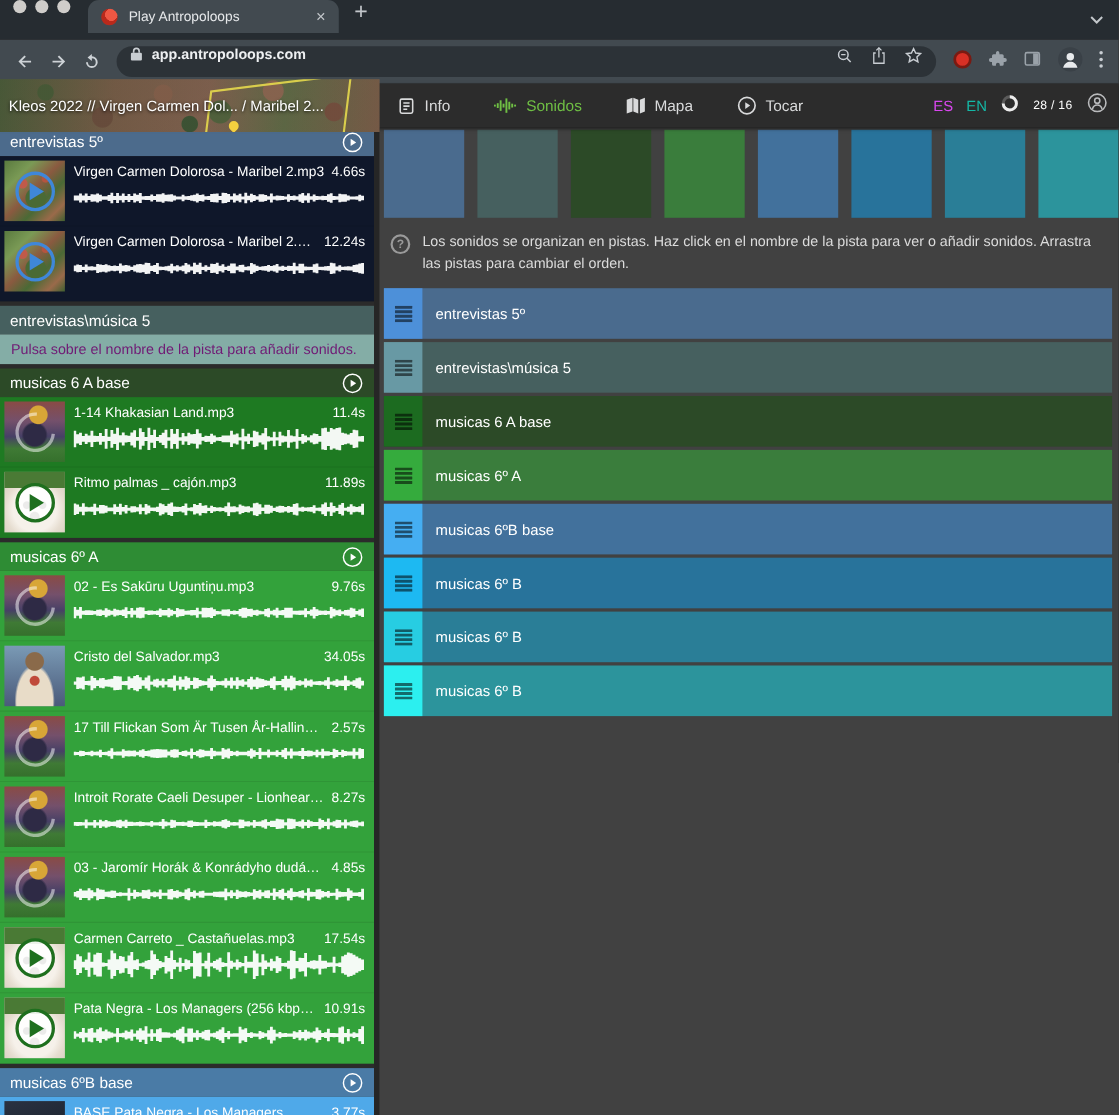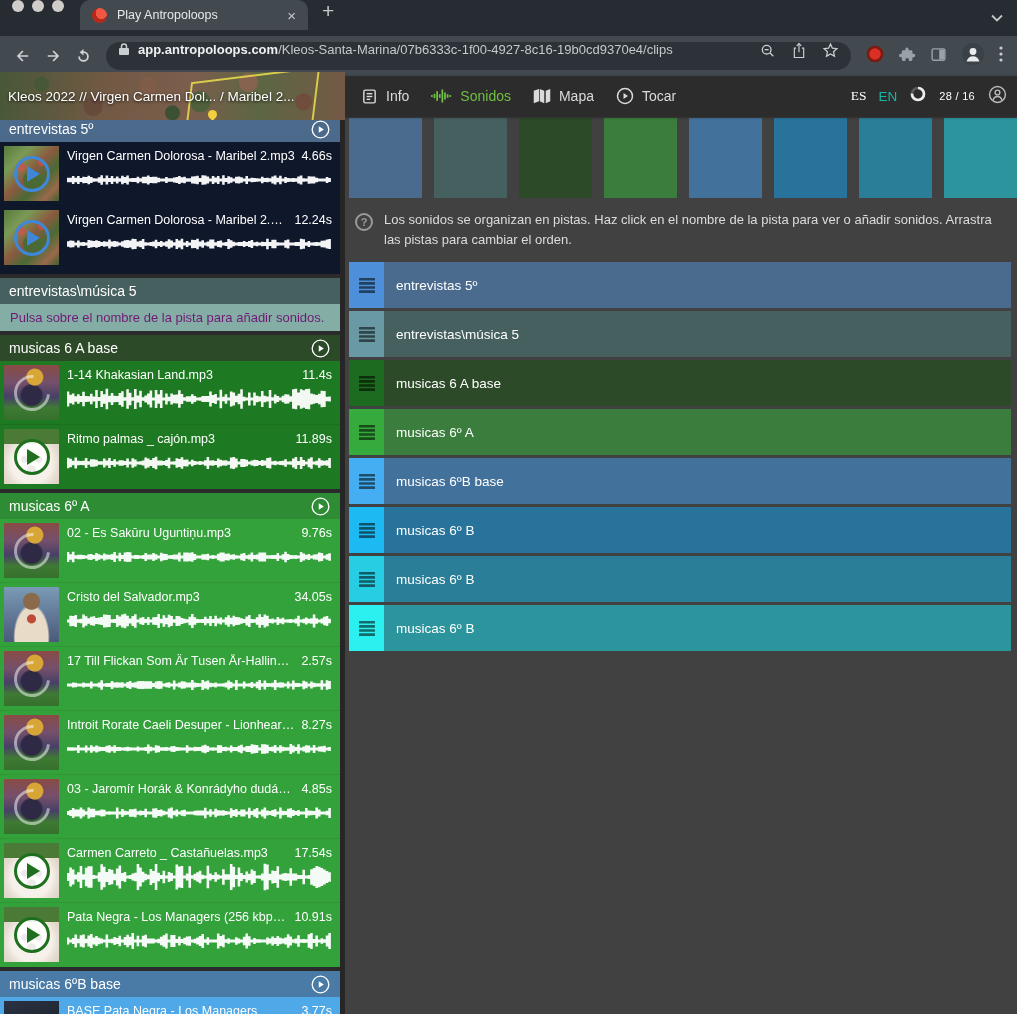--- a/index.html
+++ b/index.html
@@ -34,21 +34,21 @@
     radial-gradient(circle at 27% 72%,#7c5844 0 9px,transparent 10px),
     radial-gradient(circle at 43% 28%,#9c6e55 0 8px,transparent 9px),
     radial-gradient(circle at 58% 62%,#5f7245 0 10px,transparent 11px),
     radial-gradient(circle at 72% 22%,#a4765c 0 9px,transparent 10px),
     radial-gradient(circle at 88% 62%,#8a5a46 0 8px,transparent 9px),
     radial-gradient(circle at 50% 85%,#46603a 0 7px,transparent 8px),
     linear-gradient(97deg,#55683f,#8a6a50 30%,#97705a 55%,#6f7a4f 75%,#8f6a52 100%)}
   .map-poly{position:absolute;right:28px;top:3px;width:130px;height:58px;border:2px solid #e6d94c;transform:rotate(-7deg) skewX(-14deg);opacity:.9}
   .map-pin{position:absolute;right:128px;bottom:1px;width:9px;height:9px;border-radius:50% 50% 50% 0;background:#f4d03f;transform:rotate(-45deg)}
   .crumb-text{position:absolute;inset:0;display:flex;align-items:center;padding-left:8px;color:#fff;font-size:13.5px;text-shadow:0 1px 3px rgba(0,0,0,.85);white-space:nowrap}
-  .app-tabs{display:flex;align-items:center;gap:22px;margin-left:16px}
+  .app-tabs{display:flex;align-items:center;gap:40px;margin-left:16px}
   .nav-tab{display:flex;align-items:center;gap:8px;color:#d9dadb;font-size:14px;cursor:default}
   .nav-right{margin-left:auto;display:flex;align-items:center;gap:13px;padding-right:10px}
   .lang{font-size:13.5px}
   .counter{color:#fff;font-size:11px;letter-spacing:.3px}
 
   
   .main{position:absolute;top:116px;left:0;right:0;bottom:0;display:flex}
   .sidebar{width:340px;flex:none;background:#2b2b2b;overflow:hidden}
   .gapcol{width:5px;flex:none;background:#262626}
   .panel{flex:1;background:#414141;padding:2px 0 0 4px;overflow:hidden}
@@ -148,21 +148,20 @@
   </div>
   <div class="urlbar">
     <span>
       <svg width="12" height="14" viewBox="0 0 12 14" fill="#c9ced3">
           <rect x="1" y="6" width="10" height="7" rx="1"></rect>
           <path d="M3.5 6V4.5a2.5 2.5 0 015 0V6" fill="none" stroke="#c9ced3" stroke-width="1.5"></path>
         </svg>
     </span>
     <span class="url-text">
         <span class="url-domain">app.antropoloops.com</span>
-        <span class="url-path">/Kleos-Santa-Marina/07b6333c-1f00-4927-8c16-19b0cd9370e4/clips</span>
       </span>
     <span class="url-actions">
       <span><svg width="16" height="16" viewBox="0 0 24 24" fill="none" stroke="#c9ced3" stroke-width="2">
             <circle cx="10" cy="10" r="6.5"></circle>
             <line x1="7" y1="10" x2="13" y2="10"></line>
             <line x1="15" y1="15" x2="20" y2="20"></line>
           </svg></span>
       <span><svg width="14" height="17" viewBox="0 0 24 28" fill="none" stroke="#c9ced3" stroke-width="2">
             <path d="M7 10H4v16h16V10h-3"></path>
             <line x1="12" y1="2" x2="12" y2="17"></line>
@@ -243,21 +242,21 @@
           <svg width="18" height="18" viewBox="0 0 24 24" fill="none" stroke="currentColor" stroke-width="2">
             <circle cx="12" cy="12" r="10"></circle>
             <path d="M10 8l6 4-6 4z" fill="currentColor" stroke="none"></path>
           </svg>
         </span>
         <span>Tocar</span>
       </div>
     </div>
   <div class="nav-right">
     <span id="langs" style="display:flex;gap:12px;align-items:center">
-        <span class="lang" style="color: #ffffff; font-family: Liberation Serif, serif;">ES</span>
+        <span class="lang" style="color: #d946ef;">ES</span>
         <span class="lang" style="color: #14b8a6;">EN</span>
       </span>
     <span>
       <svg width="16" height="16" viewBox="0 0 24 24" fill="none">
           <circle cx="12" cy="12" r="9" stroke="#5a5a5a" stroke-width="4"></circle>
           <circle cx="12" cy="12" r="9" stroke="#ececec" stroke-width="4" stroke-dasharray="42 15" transform="rotate(-90 12 12)"></circle>
         </svg>
     </span>
     <span class="counter">28 / 16</span>
     <span>

